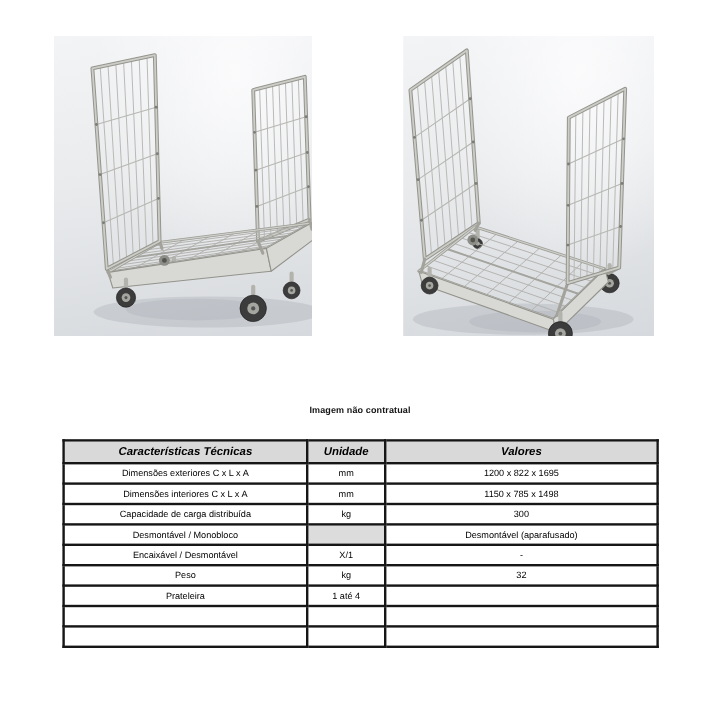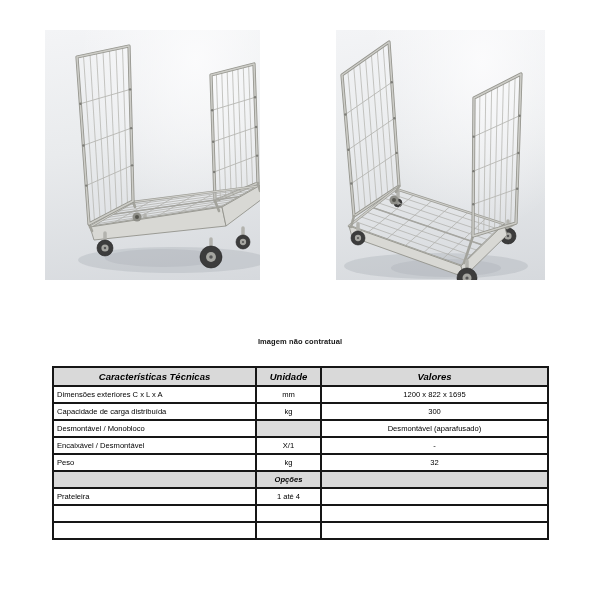--- a/index.html
+++ b/index.html
@@ -19,21 +19,21 @@
   .caption{
     position:absolute;top:337px;left:0;width:600px;text-align:center;
     font-size:7.5px;font-weight:bold;color:#141414;letter-spacing:.1px;
   }
   table.specs{
     position:absolute;left:52px;top:366px;width:495px;
     border-collapse:collapse;table-layout:fixed;
   }
   table.specs th, table.specs td{
     border:2px solid #161616;padding:0 3px;height:15px;line-height:1;
-    font-size:7.6px;color:#000;overflow:hidden;white-space:nowrap;
+    font-size:7.6px;color:#000;overflow:hidden;white-space:nowrap;text-align:center;
   }
   table.specs thead th{
     height:17px;background:#d9d9d9;font-style:italic;font-weight:bold;
     font-size:9.5px;text-align:center;
   }
   td.c-label{text-align:left;}
   td.c-unit,td.c-value{text-align:center;}
   .gray-text{color:#8f8f8f;}
   .gray-bg{background:#dcdcdc;}
   tr.options-row td{background:#d9d9d9;}
@@ -221,44 +221,44 @@
       <th>Valores</th>
     </tr>
   </thead>
   <tbody>
     <tr>
       <td class="c-label">Dimensões exteriores C x L x A</td>
       <td class="c-unit">mm</td>
       <td class="c-value">1200 x 822 x 1695</td>
     </tr>
     <tr>
+      <td class="c-label">Dimensões interiores C x L x A</td>
+      <td class="c-unit">mm</td>
+      <td class="c-value">1150 x 785 x 1498</td>
+    </tr>
+    <tr>
       <td class="c-label">Capacidade de carga distribuída</td>
       <td class="c-unit gray-text">kg</td>
       <td class="c-value">300</td>
     </tr>
     <tr>
       <td class="c-label">Desmontável / Monobloco</td>
       <td class="c-unit gray-bg"></td>
       <td class="c-value">Desmontável (aparafusado)</td>
     </tr>
     <tr>
       <td class="c-label">Encaixável / Desmontável</td>
       <td class="c-unit gray-text">X/1</td>
       <td class="c-value">-</td>
     </tr>
     <tr>
       <td class="c-label">Peso</td>
       <td class="c-unit">kg</td>
       <td class="c-value">32</td>
     </tr>
-    <tr class="options-row">
-      <td></td>
-      <td class="options-title">Opções</td>
-      <td></td>
-    </tr>
     <tr>
       <td class="c-label">Prateleira</td>
       <td class="c-unit">1 até 4</td>
       <td class="c-value"></td>
     </tr>
     <tr>
         <td></td>
         <td></td>
         <td></td>
       </tr>

